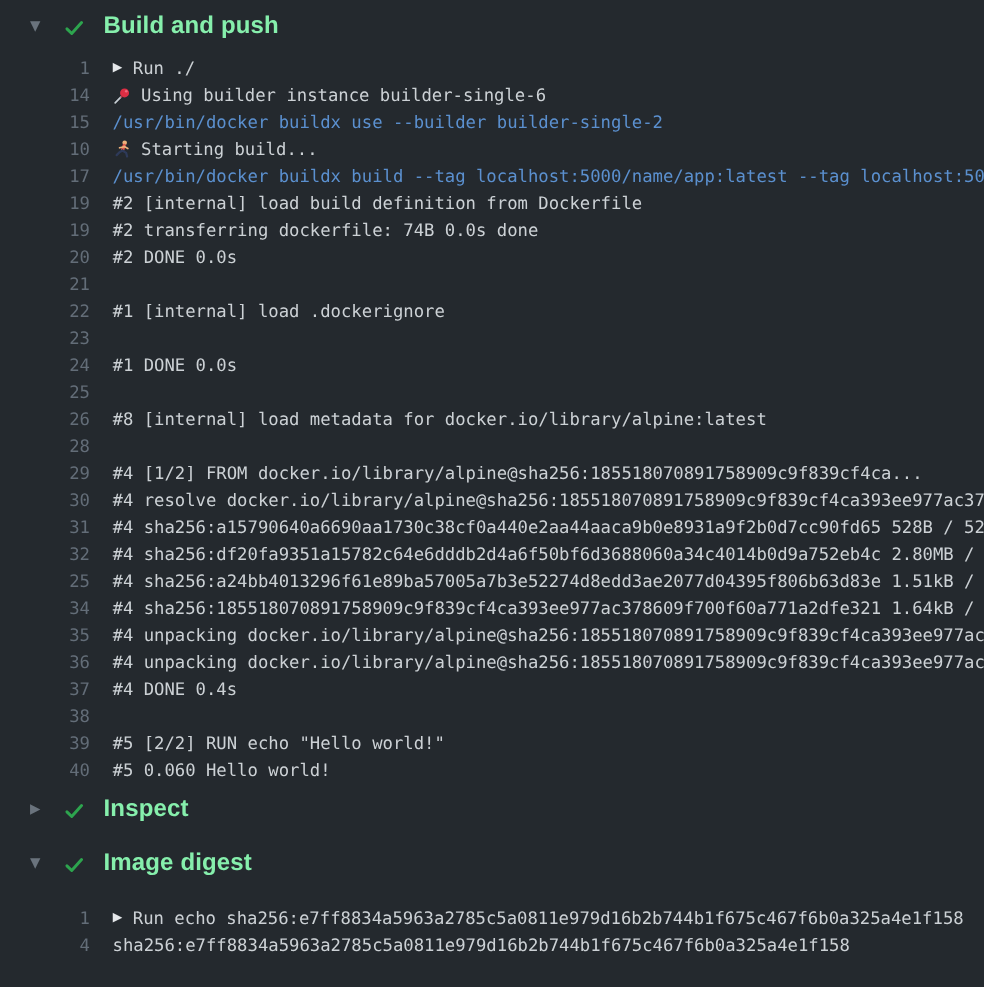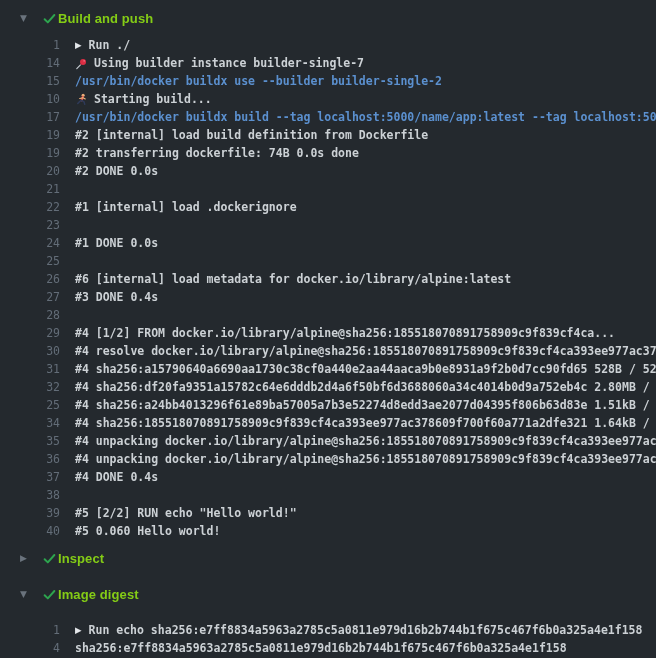--- a/index.html
+++ b/index.html
@@ -34,23 +34,24 @@
   }
   .check {
     margin-left: 11px;
     width: 16px;
     height: 16px;
     flex-shrink: 0;
     display: flex;
     align-items: center;
   }
   .step-title {
-    color: #84cc16;
+    margin-left: 11px;
+    color: #86efac;
     font-family: "Liberation Sans", "DejaVu Sans", sans-serif;
-    font-size: 13px;
+    font-size: 16px;
     font-weight: 700;
     letter-spacing: 0.1px;
   }
   .log {}
   .line {
     display: flex;
     height: 18px;
     align-items: center;
     font-size: 11.5px;
   }
@@ -66,21 +67,20 @@
     display: flex;
     align-items: center;
     overflow: hidden;
     white-space: pre;
     flex: 1;
   }
   .t {
     white-space: pre;
     color: #ccd1d5;
     overflow: hidden;
-    font-weight: bold;
   }
   .t.info { color: #5b90cf; }
   .run-arrow {
     color: #e4e7ea;
     font-size: 8.5px;
     font-family: "DejaVu Sans", sans-serif;
     margin-right: 7px;
     flex-shrink: 0;
   }
   .emoji {
@@ -110,21 +110,21 @@
           <span class="num">1</span>
           <span class="text"><span class="run-arrow">▶</span><span class="t ">Run ./</span></span>
         </div>
         <div class="line">
           <span class="num">14</span>
           <span class="text"><svg class="emoji" viewBox="0 0 16 16">
               <path d="M2.2 14.2 L7 9.4" stroke="#c7ced4" stroke-width="1.4" stroke-linecap="round" fill="none"></path>
               <circle cx="9.9" cy="6.1" r="3.7" fill="#dd2e44"></circle>
               <path d="M6.8 8.2 L8.2 9.6 L6.6 10.2 Z" fill="#a82334"></path>
               <circle cx="11.3" cy="4.7" r="1.1" fill="#ef6a7d"></circle>
-            </svg><span class="t ">Using builder instance builder-single-7</span></span>
+            </svg><span class="t ">Using builder instance builder-single-6</span></span>
         </div>
         <div class="line">
           <span class="num">15</span>
           <span class="text"><span class="t info">/usr/bin/docker buildx use --builder builder-single-2</span></span>
         </div>
         <div class="line">
           <span class="num">10</span>
           <span class="text"><svg class="emoji" viewBox="0 0 16 16">
               <circle cx="10" cy="2.7" r="1.9" fill="#edb07a"></circle>
               <path d="M9.6 4.8 L8.2 9" stroke="#e2574c" stroke-width="2.6" stroke-linecap="round" fill="none"></path>
@@ -162,25 +162,21 @@
         <div class="line">
           <span class="num">24</span>
           <span class="text"><span class="t ">#1 DONE 0.0s</span></span>
         </div>
         <div class="line">
           <span class="num">25</span>
           <span class="text"><span class="t "></span></span>
         </div>
         <div class="line">
           <span class="num">26</span>
-          <span class="text"><span class="t ">#6 [internal] load metadata for docker.io/library/alpine:latest</span></span>
-        </div>
-        <div class="line">
-          <span class="num">27</span>
-          <span class="text"><span class="t ">#3 DONE 0.4s</span></span>
+          <span class="text"><span class="t ">#8 [internal] load metadata for docker.io/library/alpine:latest</span></span>
         </div>
         <div class="line">
           <span class="num">28</span>
           <span class="text"><span class="t "></span></span>
         </div>
         <div class="line">
           <span class="num">29</span>
           <span class="text"><span class="t ">#4 [1/2] FROM docker.io/library/alpine@sha256:185518070891758909c9f839cf4ca...</span></span>
         </div>
         <div class="line">

